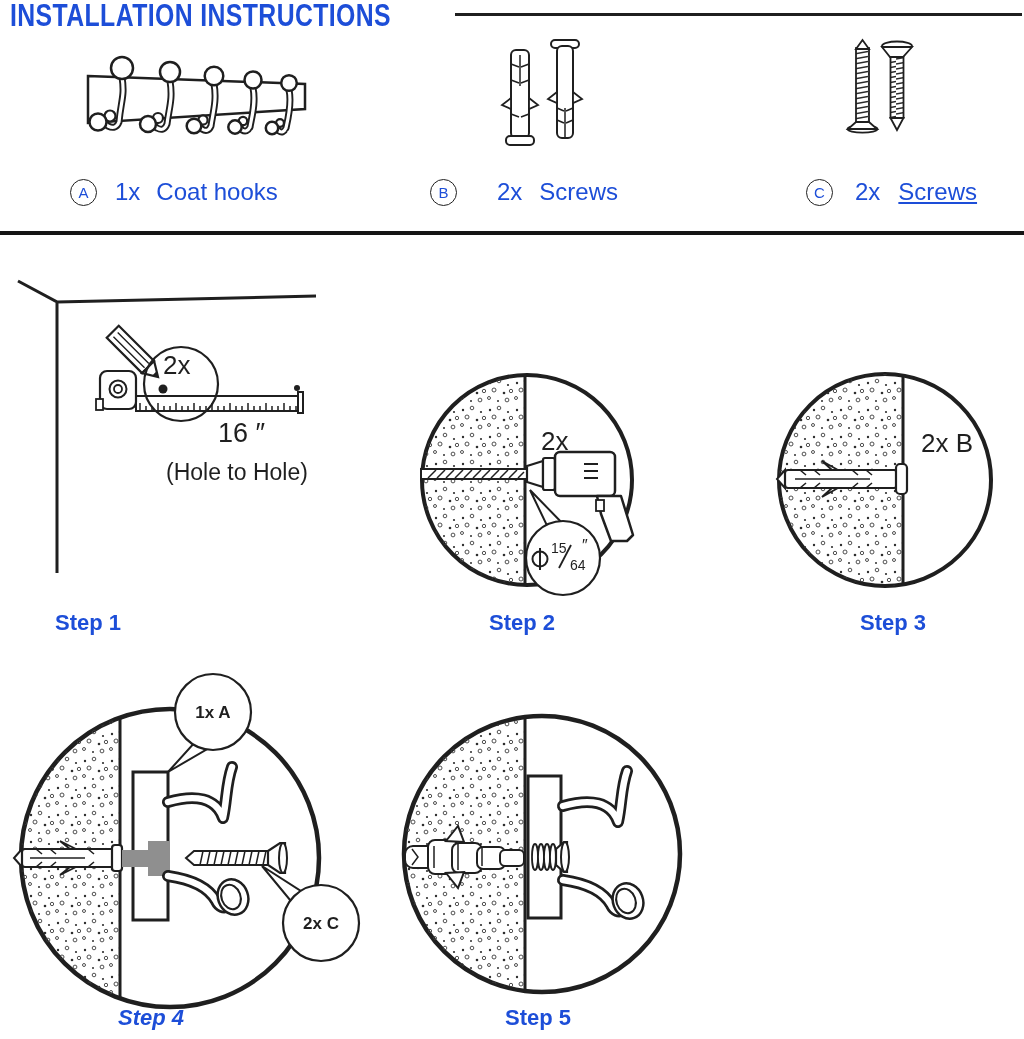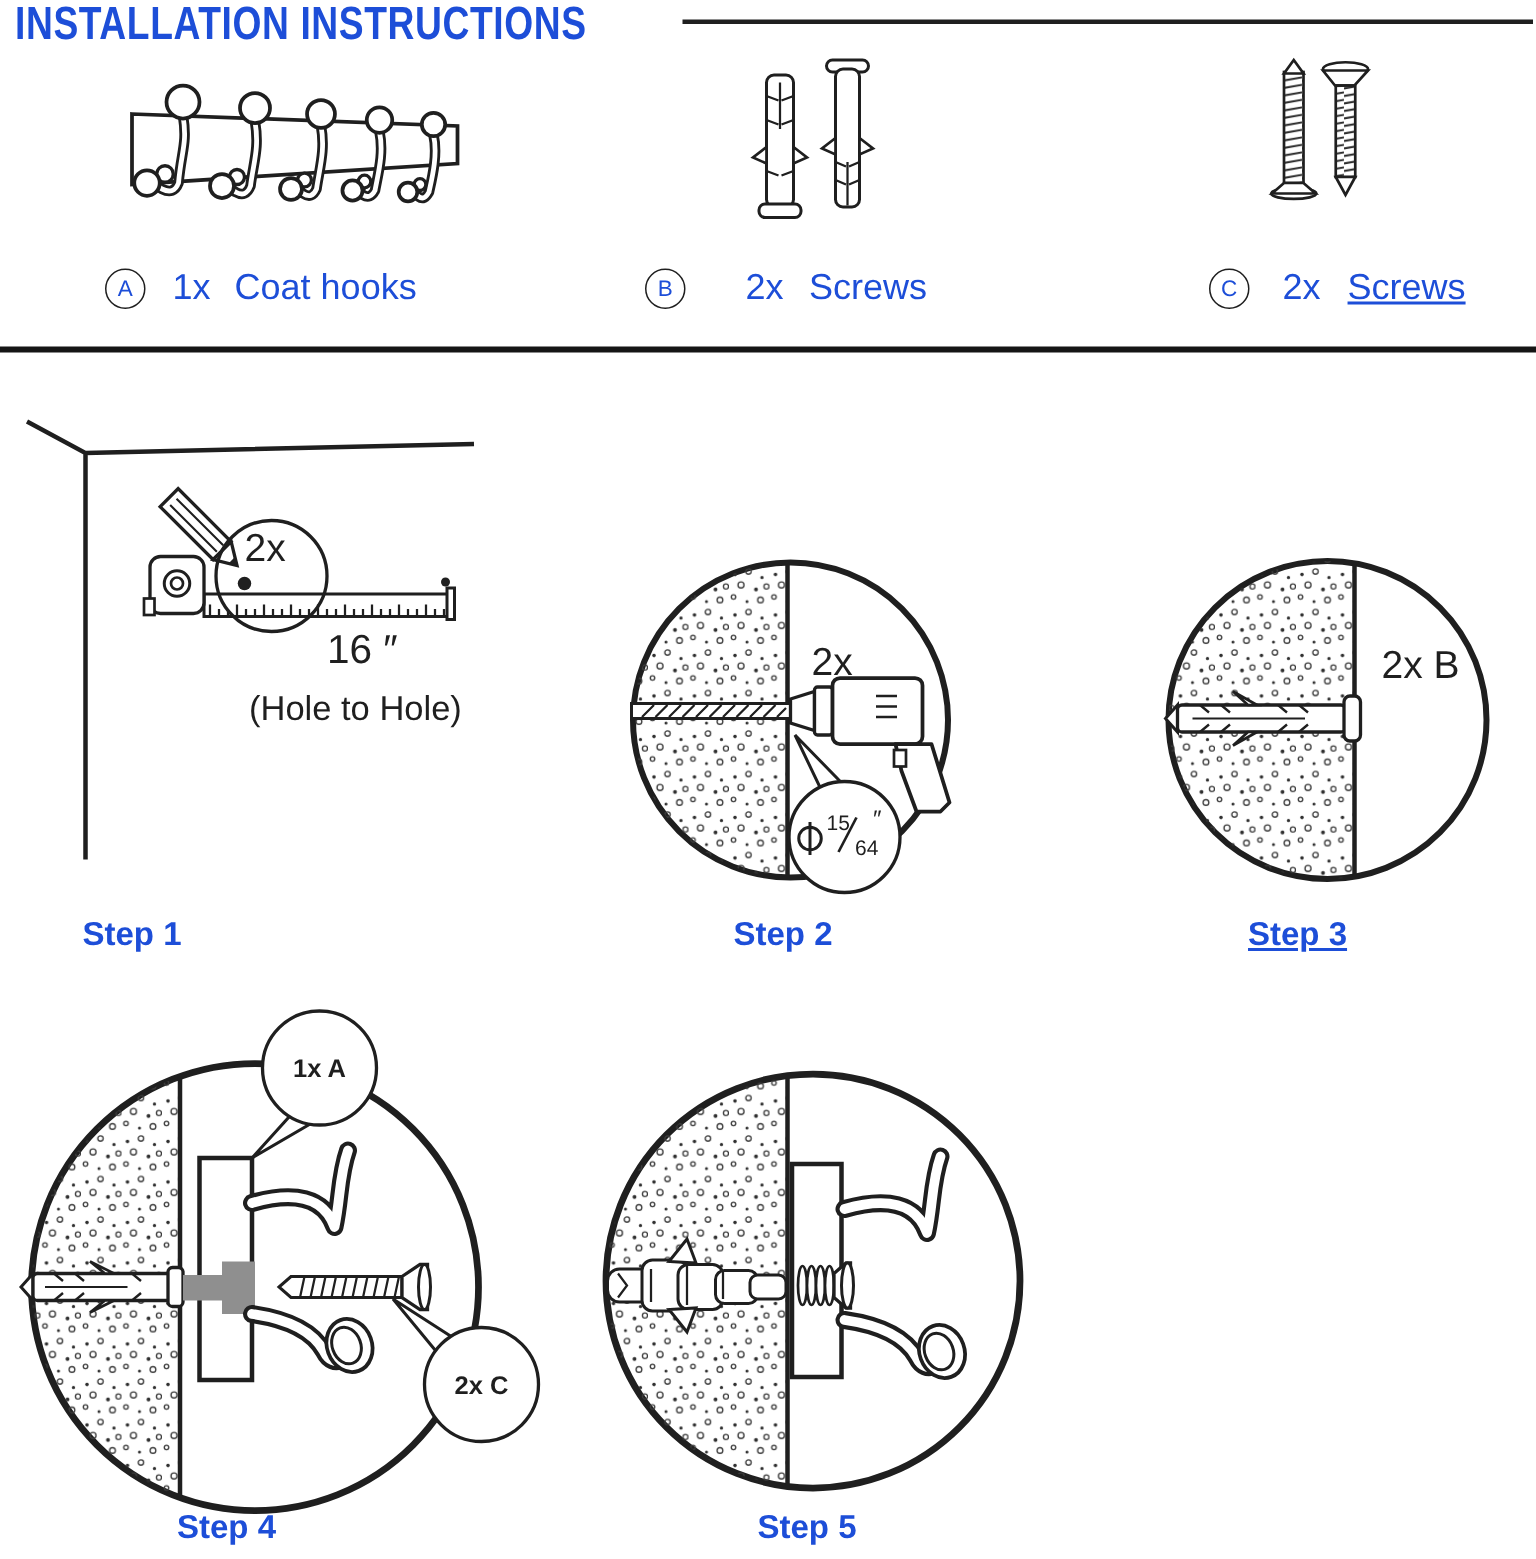--- a/index.html
+++ b/index.html
@@ -206,21 +206,21 @@
       <polygon class="wfill" stroke-width="1.8" points="838,470 822,461 832,470"></polygon>
       <polygon class="wfill" stroke-width="1.8" points="838,488 822,497 832,488"></polygon>
       <path class="ink" stroke-width="1.6" d="M800,470 l6,5 M806,483 l-6,5 M814,470 l6,5 M820,483 l-6,5 M852,470 l6,5 M858,483 l-6,5 M866,470 l6,5 M872,483 l-6,5"></path>
       <path class="ink" stroke-width="1.4" d="M795,479 H870"></path>
     </g>
     <text x="921" y="452" class="qty-txt">2x B</text>
   </svg>
 
   <div class="abs step-label" style="left:55px;top:610px;">Step 1</div>
   <div class="abs step-label" style="left:489px;top:610px;text-align:right;">Step 2</div>
-  <div class="abs step-label" style="left:832px;top:610px;text-decoration:underline;">Step 3</div>
+  <div class="abs step-label" style="left:860px;top:610px;">Step 3</div>
 
   <svg style="left:10px;top:662px;" width="365" height="352" viewBox="10 662 365 352">
     <defs>
         <clipPath id="clip-s4">
           <circle cx="170" cy="858" r="149"></circle>
         </clipPath>
       </defs>
     <circle class="wfill" stroke-width="4.5" cx="170" cy="858" r="149"></circle>
     <g clip-path="url(#clip-s4)">
       <rect x="21" y="709" width="99" height="298" fill="url(#stip)"></rect>
@@ -293,16 +293,16 @@
     <g>
       <ellipse class="wfill" stroke-width="1.8" cx="535" cy="857" rx="3" ry="13"></ellipse>
       <ellipse class="wfill" stroke-width="1.8" cx="541" cy="857" rx="3" ry="13"></ellipse>
       <ellipse class="wfill" stroke-width="1.8" cx="547" cy="857" rx="3" ry="13"></ellipse>
       <ellipse class="wfill" stroke-width="1.8" cx="553" cy="857" rx="3" ry="13"></ellipse>
       <polygon class="wfill" stroke-width="2.2" points="556,849 564,842 567,842 567,872 564,872 556,865"></polygon>
       <ellipse class="wfill" stroke-width="2" cx="565" cy="857" rx="4" ry="15"></ellipse>
     </g>
   </svg>
 
-  <div class="abs step-label" style="left:118px;top:1005px;">Step 4</div>
+  <div class="abs step-label" style="left:118px;top:1005px;font-style:italic;">Step 4</div>
   <div class="abs step-label" style="left:505px;top:1005px;">Step 5</div>
 
 </div>
 
 </body></html>

